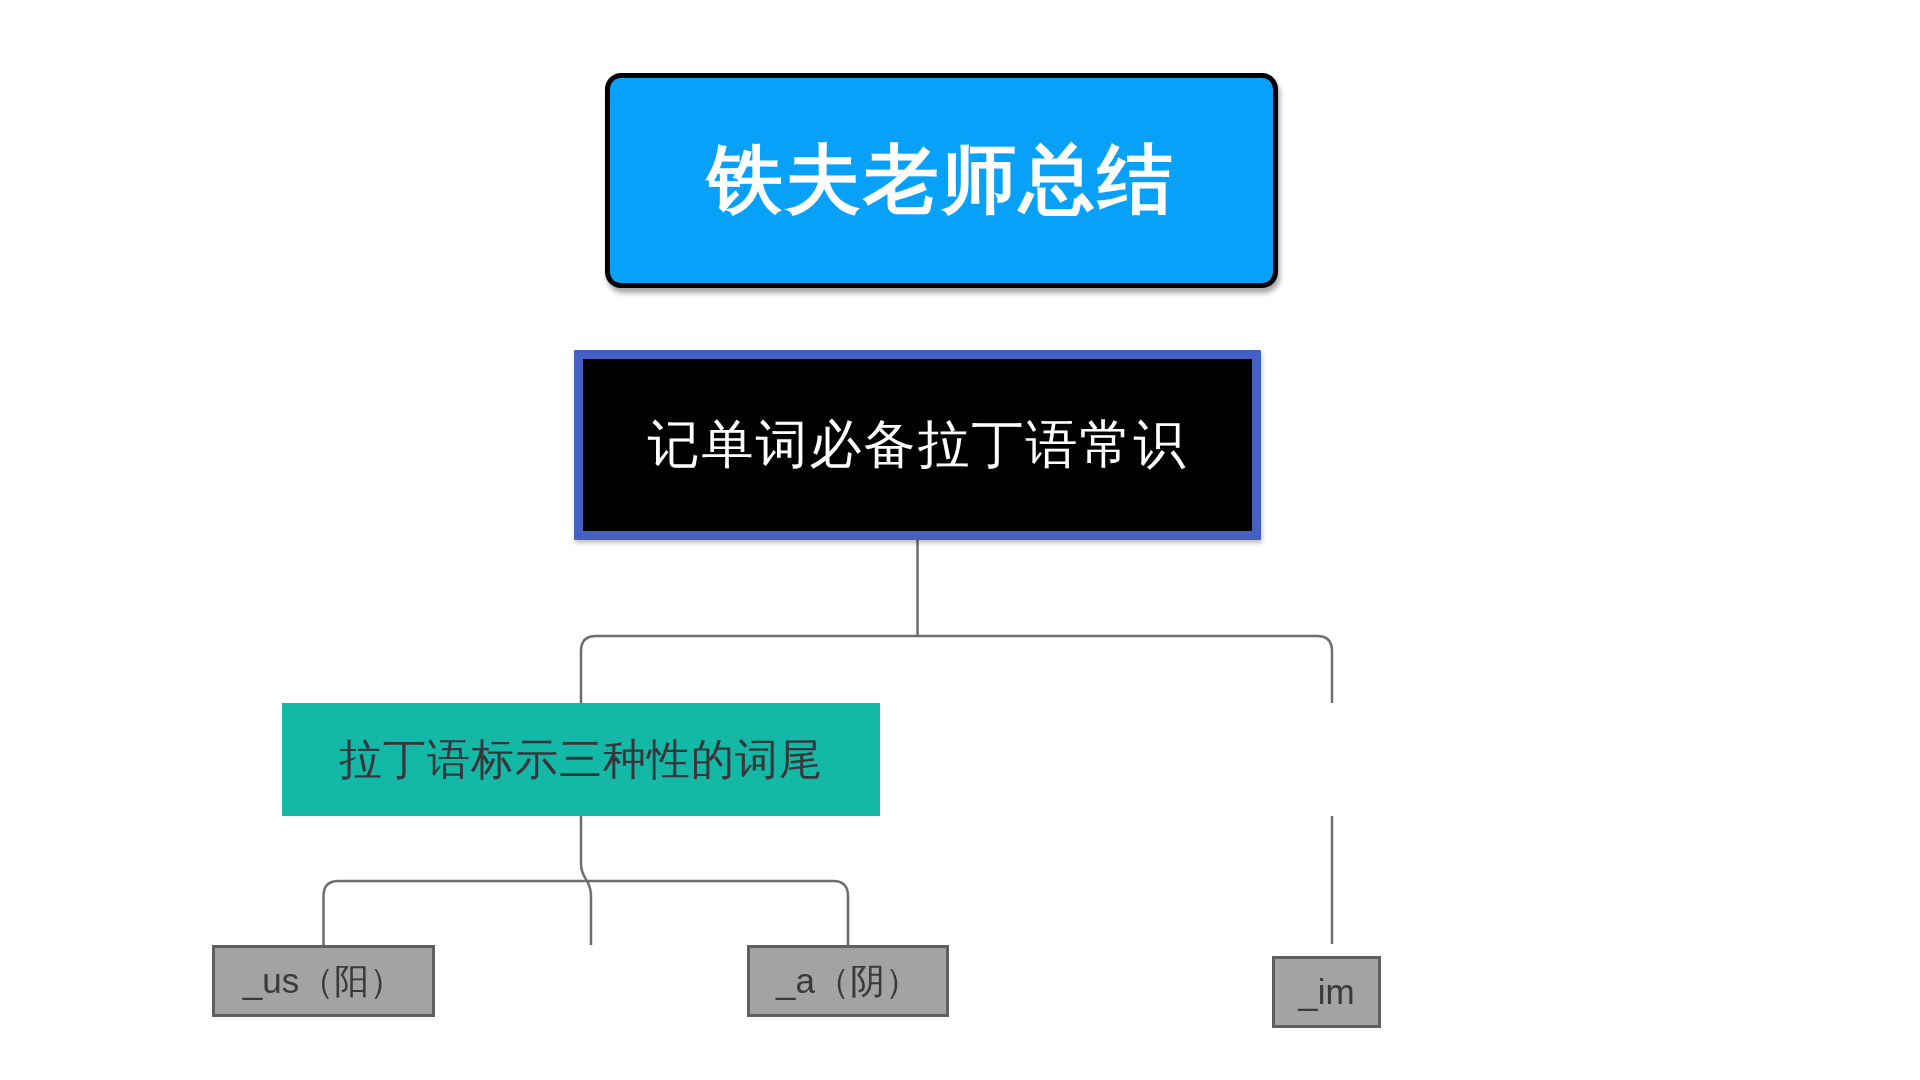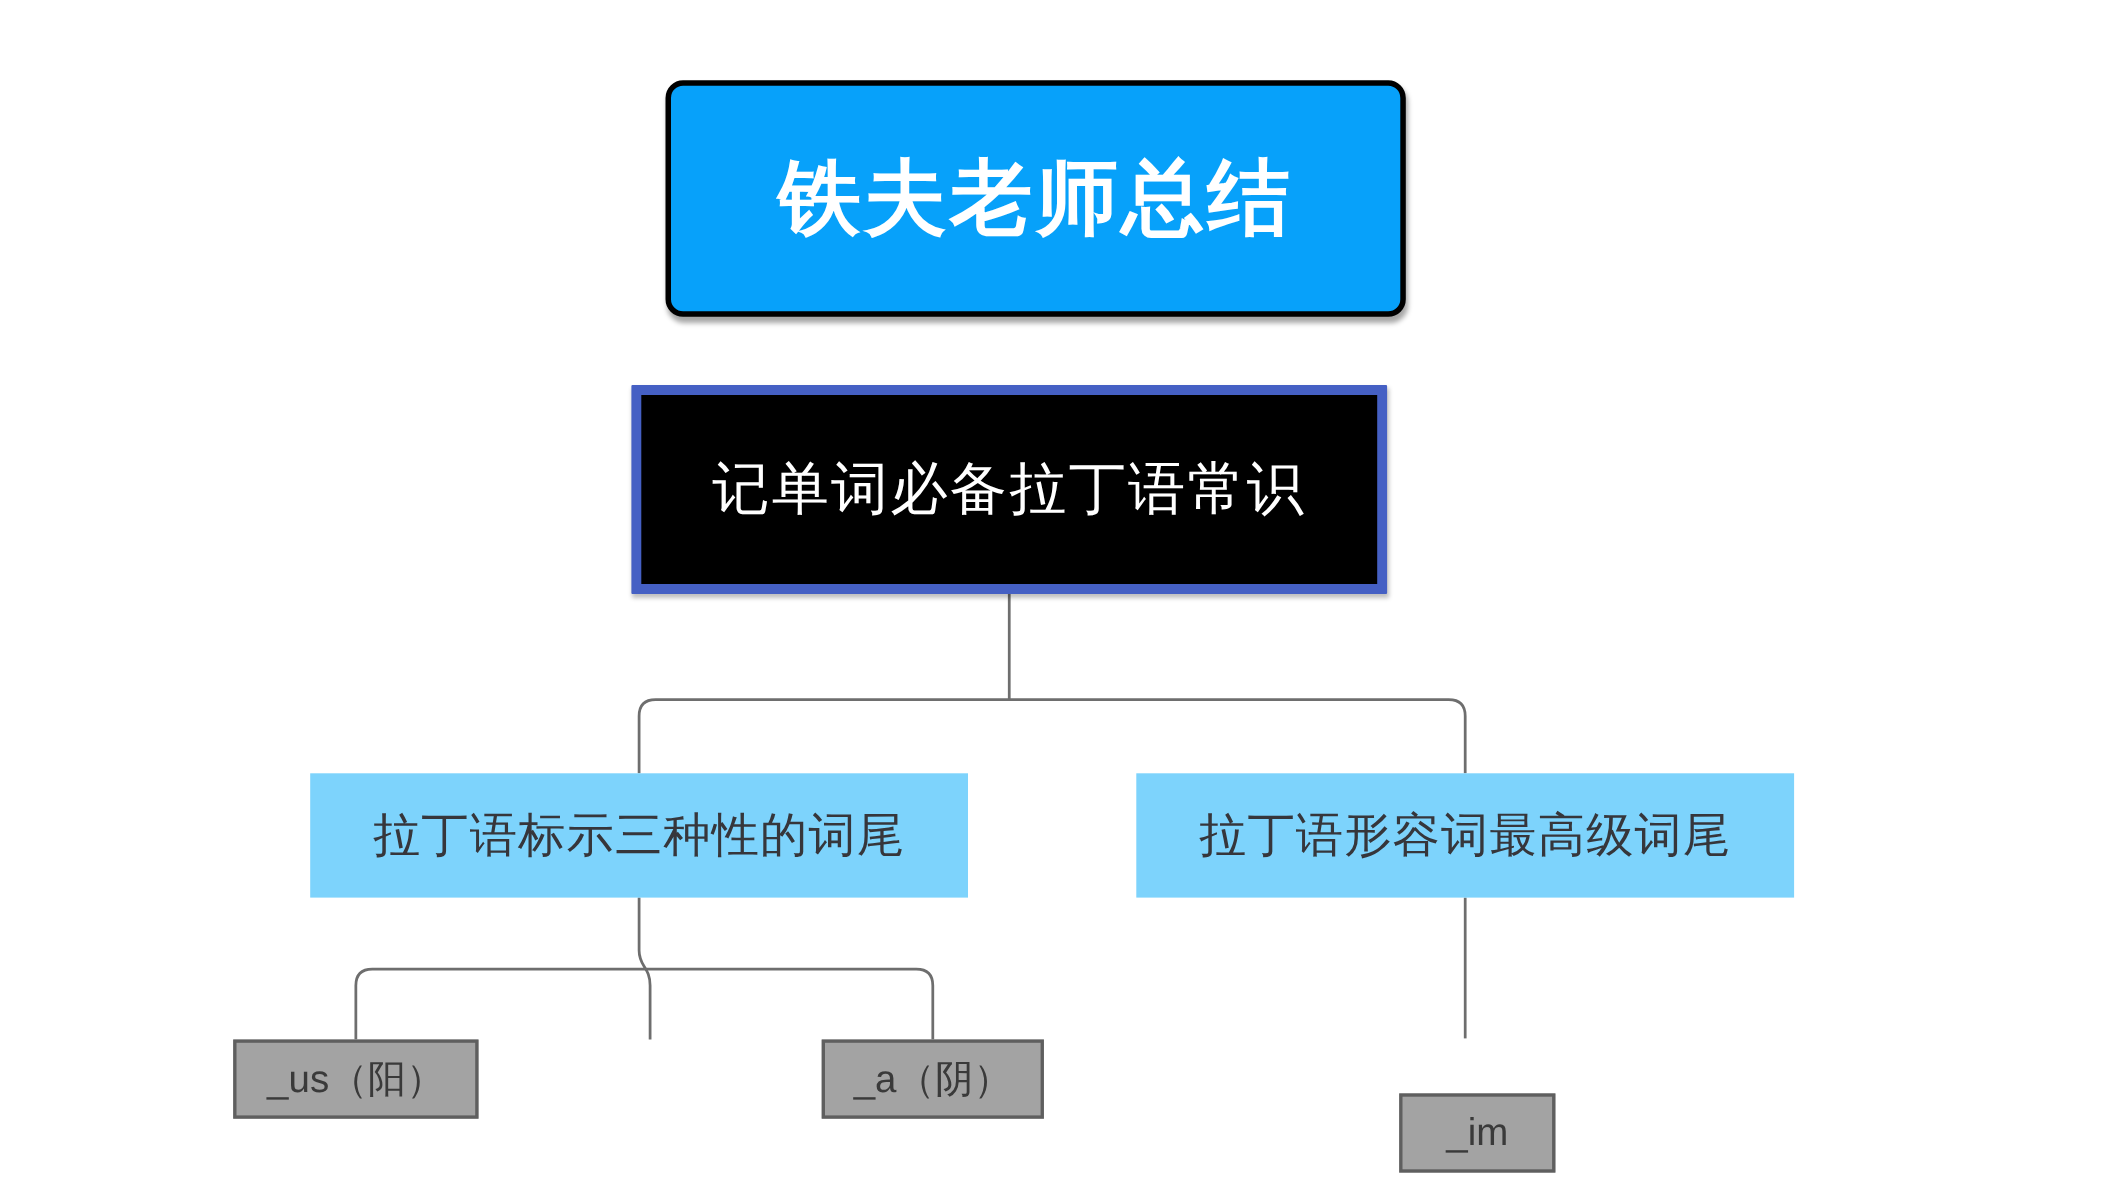--- a/index.html
+++ b/index.html
@@ -52,41 +52,41 @@
     border-radius: 1px;
     box-shadow: 1px 3px 4px rgba(0,0,0,0.25);
     color: #ffffff;
     font-size: 52px;
     font-weight: 400;
     letter-spacing: 2px;
   }
   .branch-node {
     top: 703px;
     width: 598px; height: 113px;
-    background: #7dd3fc;
+    background: #14b8a6;
     color: #36363B;
     font-size: 43px;
     font-weight: 400;
     letter-spacing: 1px;
   }
   .branch-left  { left: 282px; }
   .branch-right { left: 1033px; }
   .leaf-node {
     background: #a3a3a3;
     border: 3px solid #5F5F5F;
     color: #3A3A3A;
     font-size: 35px;
     font-weight: 400;
     height: 72px;
     top: 945px;
   }
   .leaf-1 { left: 212px;  width: 223px; }
   .leaf-2 { left: 472px;  width: 238px; }
   .leaf-3 { left: 747px;  width: 202px; }
-  .leaf-4 { left: 1272px; width: 142px; top: 994px; }
+  .leaf-4 { left: 1272px; width: 109px; top: 956px; }
 </style>
 </head>
 <body>
 
 <div class="canvas">
 
   <svg class="connector-svg" viewBox="0 0 1920 1080" xmlns="http://www.w3.org/2000/svg">
     <g stroke="#6E6E6E" stroke-width="2.5" fill="none">
 
       <path d="M917.5 540 L917.5 636"></path>
@@ -100,21 +100,20 @@
       <path d="M1332 816 L1332 944"></path>
     </g>
   </svg>
 
   <div class="node title-node">铁夫老师总结</div>
 
   <div class="node root-node">记单词必备拉丁语常识</div>
 
   <div class="node branch-node branch-left">拉丁语标示三种性的词尾</div>
 
-  <div class="node branch-node branch-right">拉丁语形容词最高级词尾</div>
 
   <div class="node leaf-node leaf-1">_us（阳）</div>
 
 
   <div class="node leaf-node leaf-3">_a（阴）</div>
 
   <div class="node leaf-node leaf-4">_im</div>
 
 </div>
 

